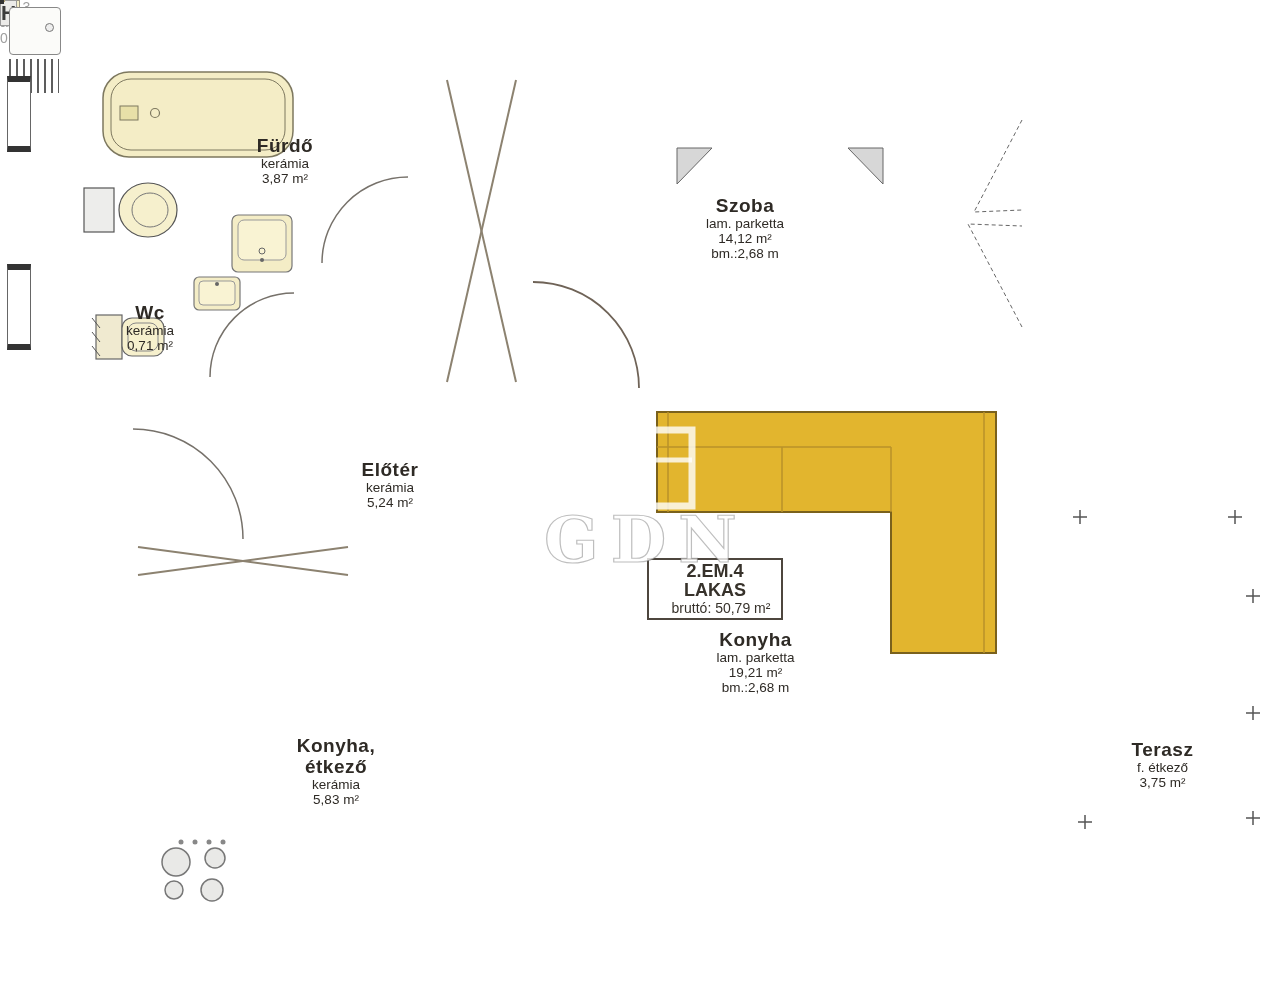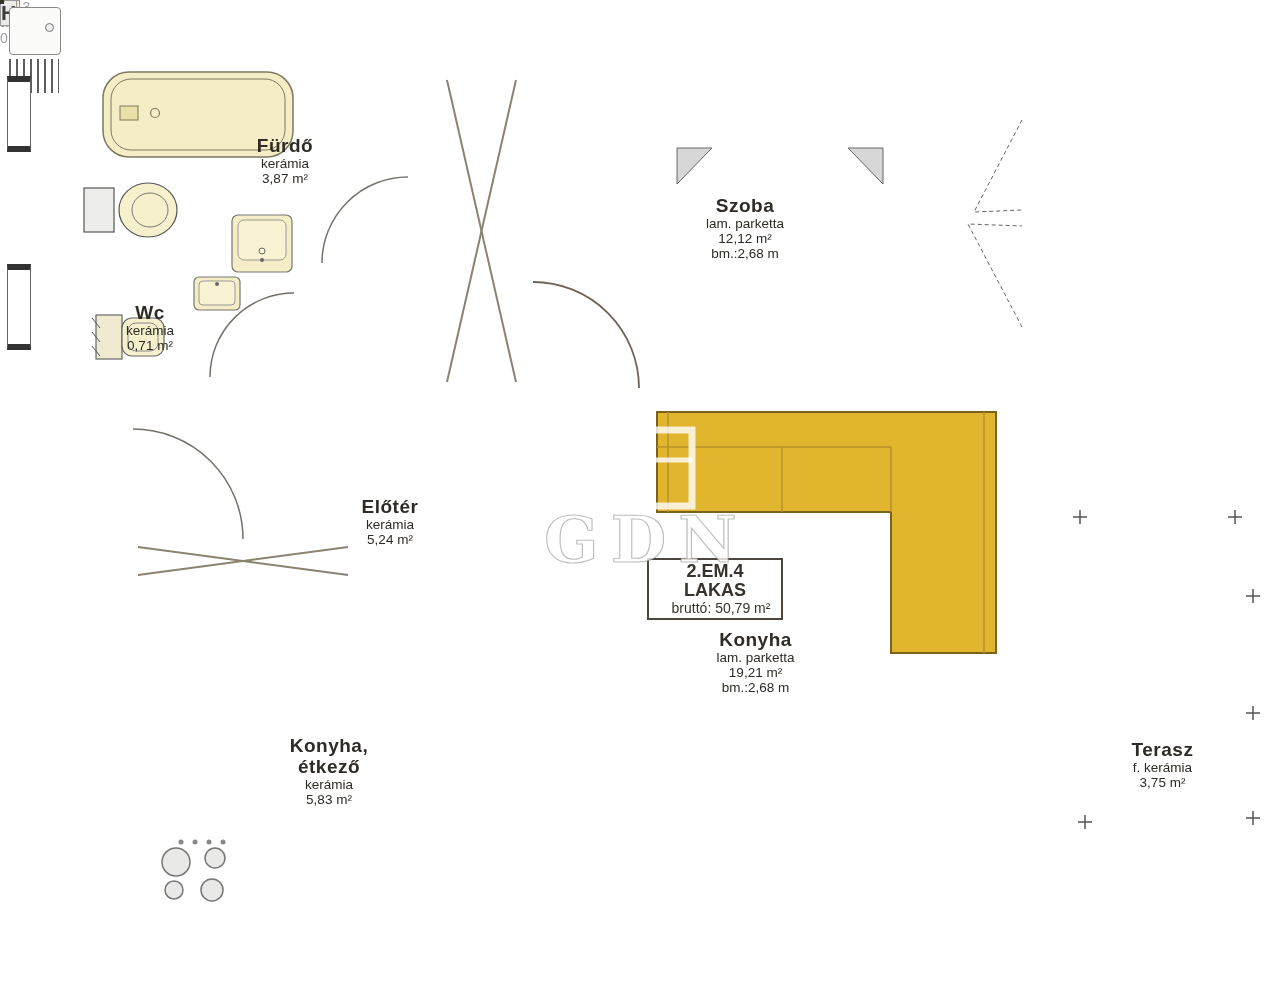--- a/index.html
+++ b/index.html
@@ -262,43 +262,43 @@
     <span class="sub">3,87 m²</span>
   </div>
   <div class="room-label" style="left:100px;top:303px;width:100px;">
     <span class="name">Wc</span>
     <span class="sub">kerámia</span>
     <span class="sub">0,71 m²</span>
   </div>
   <div class="room-label" style="left:650px;top:196px;width:190px;">
     <span class="name">Szoba</span>
     <span class="sub">lam. parketta</span>
-    <span class="sub">12,12 m²</span>
+    <span class="sub">14,12 m²</span>
     <span class="sub">bm.:2,68 m</span>
   </div>
-  <div class="room-label" style="left:315px;top:460px;width:150px;margin-top:37px;">
+  <div class="room-label" style="left:315px;top:460px;width:150px;">
     <span class="name">Előtér</span>
     <span class="sub">kerámia</span>
     <span class="sub">5,24 m²</span>
   </div>
-  <div class="room-label" style="left:254px;top:736px;width:150px;">
+  <div class="room-label" style="left:261px;top:736px;width:150px;">
     <span class="name">Konyha,</span>
     <span class="name">étkező</span>
     <span class="sub">kerámia</span>
     <span class="sub">5,83 m²</span>
   </div>
   <div class="room-label" style="left:648px;top:630px;width:215px;">
     <span class="name">Konyha</span>
     <span class="sub">lam. parketta</span>
     <span class="sub">19,21 m²</span>
     <span class="sub">bm.:2,68 m</span>
   </div>
   <div class="room-label" style="left:1085px;top:740px;width:155px;">
     <span class="name">Terasz</span>
-    <span class="sub">f. kerámia</span>
+    <span class="sub">f. étkező</span>
     <span class="sub">3,75 m²</span>
   </div>
   <div class="unit-box" style="left:647px;top:558px;width:132px;height:58px;">
     <span class="big">2.EM.4</span>
     <span class="big">LAKAS</span>
     <span class="small">bruttó: 50,79 m²</span>
   </div>
 
   <svg class="abs z7" width="1280" height="1007" viewBox="0 0 1280 1007" style="left:0;top:0;pointer-events:none;">
     <g stroke="rgba(255,255,255,0.8)" fill="none">

